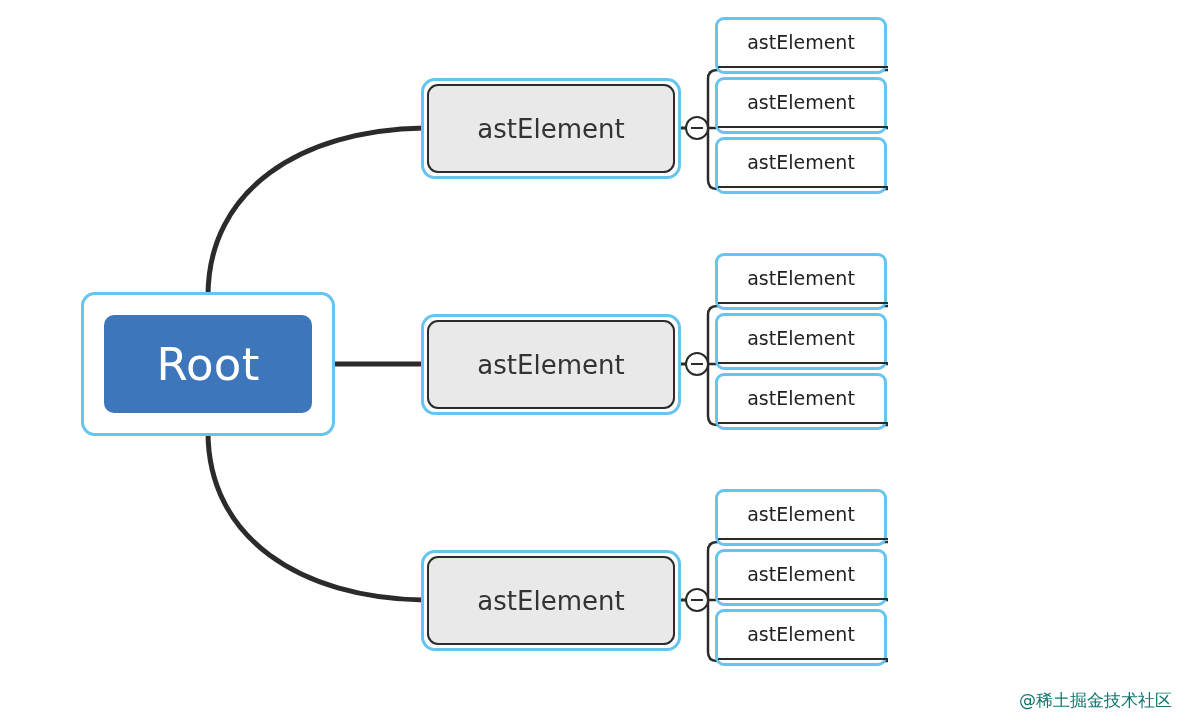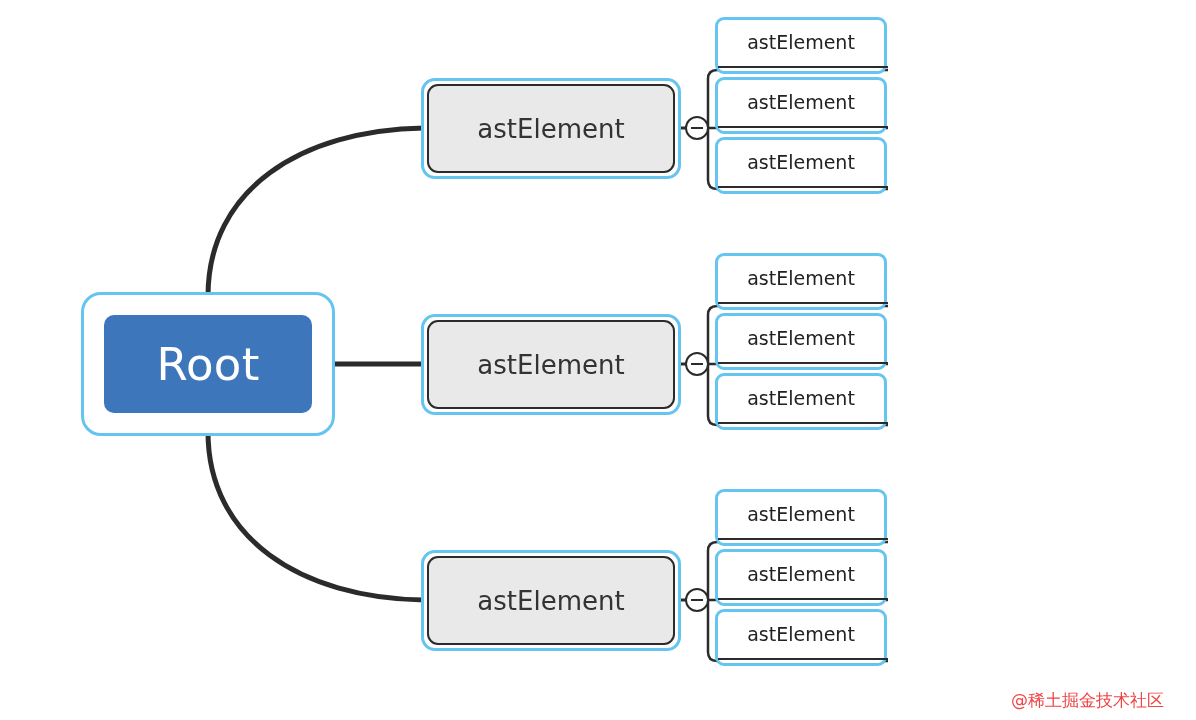--- a/index.html
+++ b/index.html
@@ -28,21 +28,21 @@
     width: 1196px;
     height: 720px;
     pointer-events: none;
   }
 
   
   .root-node {
     position: absolute;
     box-sizing: border-box;
     border: 3px solid #66C4F0;
-    border-radius: 20px;
+    border-radius: 14px;
     background: #ffffff;
     padding: 20px;
   }
   .root-node .fill {
     width: 100%;
     height: 100%;
     box-sizing: border-box;
     background: #3E76BC;
     border-radius: 10px;
     display: flex;
@@ -126,23 +126,23 @@
   }
   .toggle-icon .minus {
     width: 12px;
     height: 2px;
     background: #2B2B2B;
   }
 
   
   .watermark {
     position: absolute;
-    right: 32px;
+    right: 24px;
     bottom: 8px;
-    color: #ef4444;
+    color: #0f766e;
     font-size: 17px;
     font-family: "DejaVu Sans", "Liberation Sans", sans-serif;
     white-space: nowrap;
     user-select: none;
   }
 </style>
 </head>
 <body>
 
 <div id="canvas">

